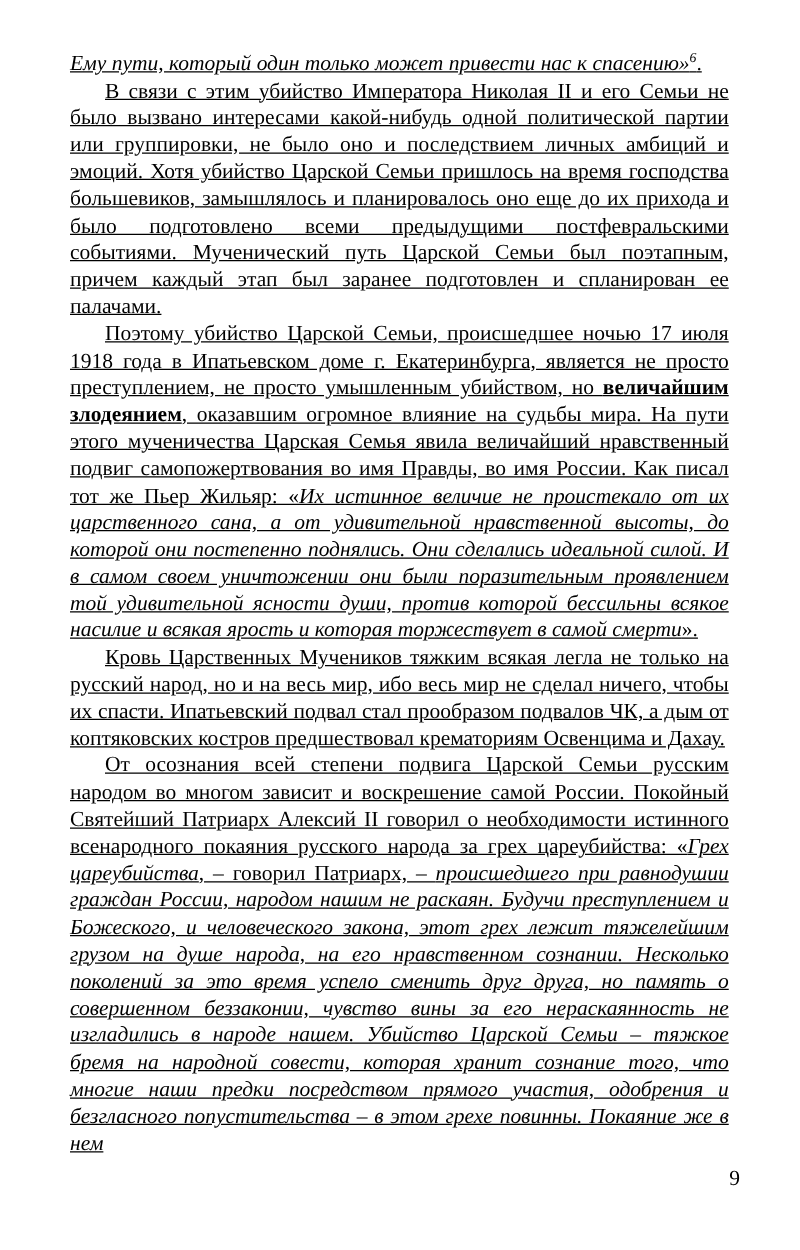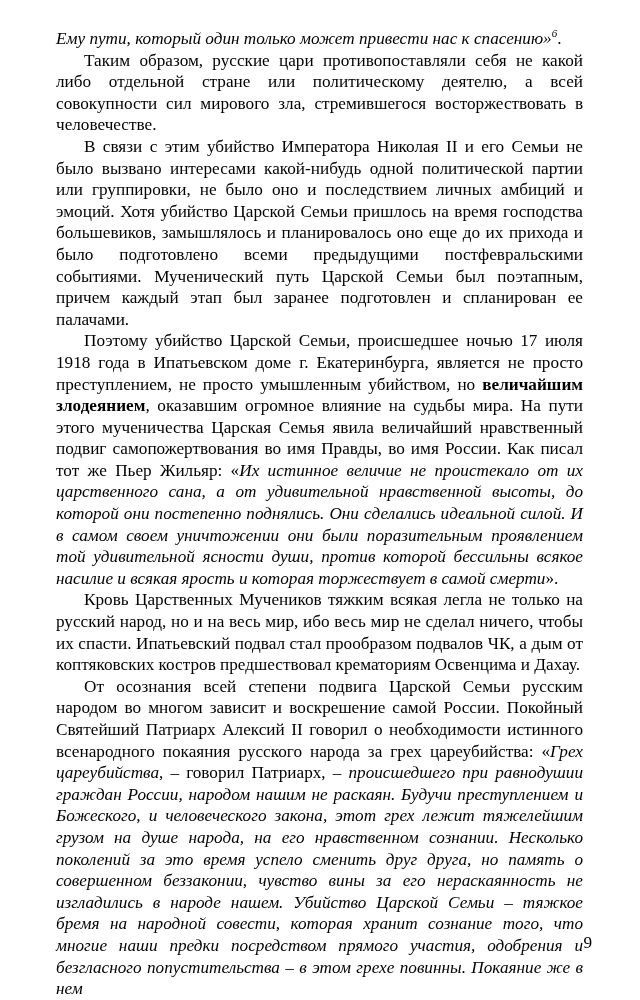--- a/index.html
+++ b/index.html
@@ -17,22 +17,23 @@
   }
   #page {
     position: relative;
     width: 640px;
     height: 1000px;
     background: #ffffff;
   }
   #text-column {
     position: absolute;
     left: 56px;
-    top: 28px;
+    top: 40px;
     width: 527px;
+    text-decoration: underline;
   }
   p.para {
     margin: 0;
     font-size: 17.2px;
     line-height: 21.6px;
     text-align: justify;
     text-indent: 28px;
     letter-spacing: 0.0px;
     word-spacing: 0px;
     hyphens: none;
@@ -61,21 +62,20 @@
 </style>
 </head>
 <body>
 
 <div id="page">
 
   <div id="text-column">
 
     <p class="para italic no-indent"><span>Ему пути, который один только может привести нас к спасению»</span><span class="sup">6</span><span style="font-style:normal">.</span></p>
 
-    <p class="para"><span>Таким образом, русские цари противопоставляли себя не какой либо отдельной стране или политическому деятелю, а всей совокупности сил мирового зла, стремившегося восторжествовать в человечестве.</span></p>
 
     <p class="para"><span>В связи с этим убийство Императора Николая II и его Семьи не было вызвано интересами какой-нибудь одной политической партии или группировки, не было оно и последствием личных амбиций и эмоций. Хотя убийство Царской Семьи пришлось на время господства большевиков, замышлялось и планировалось оно еще до их прихода и было подготовлено всеми предыдущими постфевральскими событиями. Мученический путь Царской Семьи был поэтапным, причем каждый этап был заранее подготовлен и спланирован ее палачами.</span></p>
 
     <p class="para"><span>Поэтому убийство Царской Семьи, происшедшее ночью 17 июля 1918 года в Ипатьевском доме г. Екатеринбурга, является не просто преступлением, не просто умышленным убийством, но </span><span class="bd">величайшим злодеянием</span><span>, оказавшим огромное влияние на судьбы мира. На пути этого мученичества Царская Семья явила величайший нравственный подвиг самопожертвования во имя Правды, во имя России. Как писал тот же Пьер Жильяр: «</span><span class="it">Их истинное величие не проистекало от их царственного сана, а от удивительной нравственной высоты, до которой они постепенно поднялись. Они сделались идеальной силой. И в самом своем уничтожении они были поразительным проявлением той удивительной ясности души, против которой бессильны всякое насилие и всякая ярость и которая торжествует в самой смерти</span><span>».</span></p>
 
     <p class="para"><span>Кровь Царственных Мучеников тяжким всякая легла не только на русский народ, но и на весь мир, ибо весь мир не сделал ничего, чтобы их спасти. Ипатьевский подвал стал прообразом подвалов ЧК, а дым от коптяковских костров предшествовал крематориям Освенцима и Дахау.</span></p>
 
     <p class="para"><span>От осознания всей степени подвига Царской Семьи русским народом во многом зависит и воскрешение самой России. Покойный Святейший Патриарх Алексий II говорил о необходимости истинного всенародного покаяния русского народа за грех цареубийства: «</span><span class="it">Грех цареубийства</span><span>, – говорил Патриарх, – </span><span class="it">происшедшего при равнодушии граждан России, народом нашим не раскаян. Будучи преступлением и Божеского, и человеческого закона, этот грех лежит тяжелейшим грузом на душе народа, на его нравственном сознании. Несколько поколений за это время успело сменить друг друга, но память о совершенном беззаконии, чувство вины за его нераскаянность не изгладились в народе нашем. Убийство Царской Семьи – тяжкое бремя на народной совести, которая хранит сознание того, что многие наши предки посредством прямого участия, одобрения и безгласного попустительства – в этом грехе повинны. Покаяние же в нем</span></p>
 
   </div>

